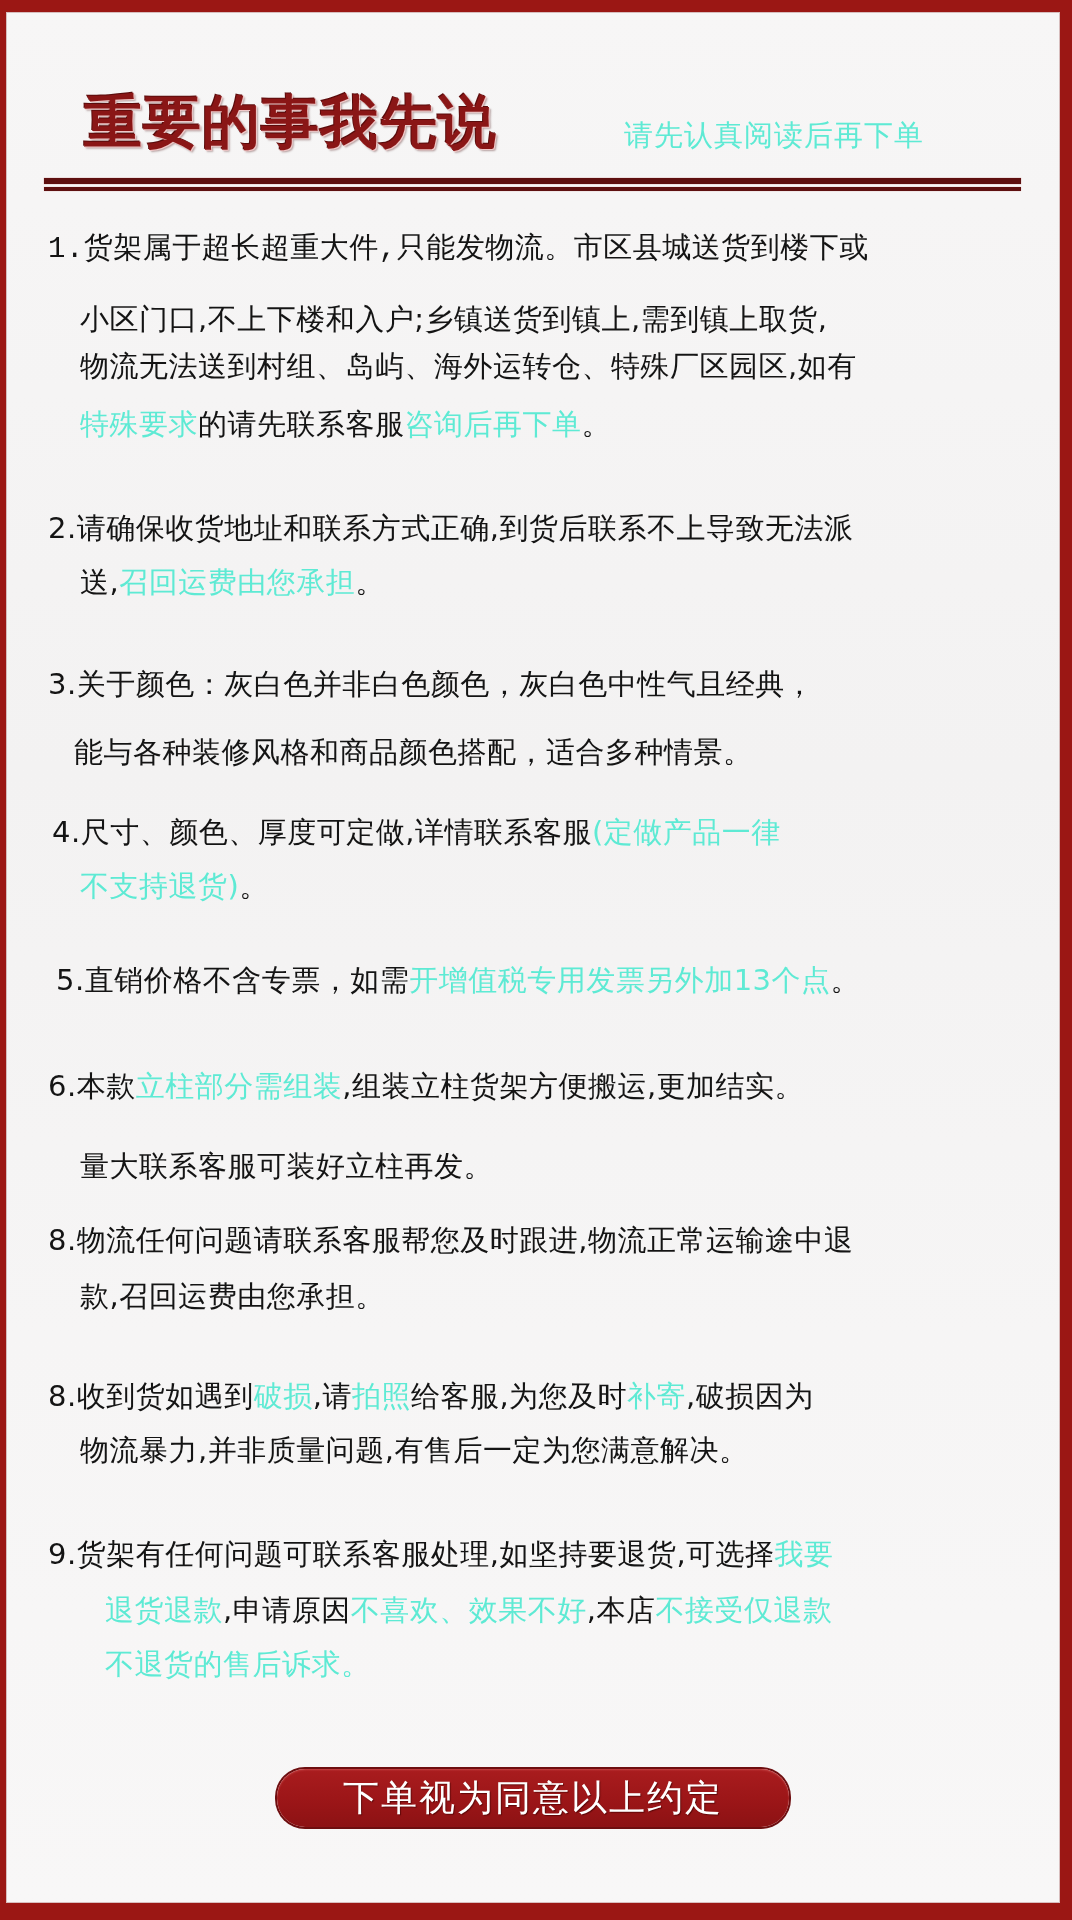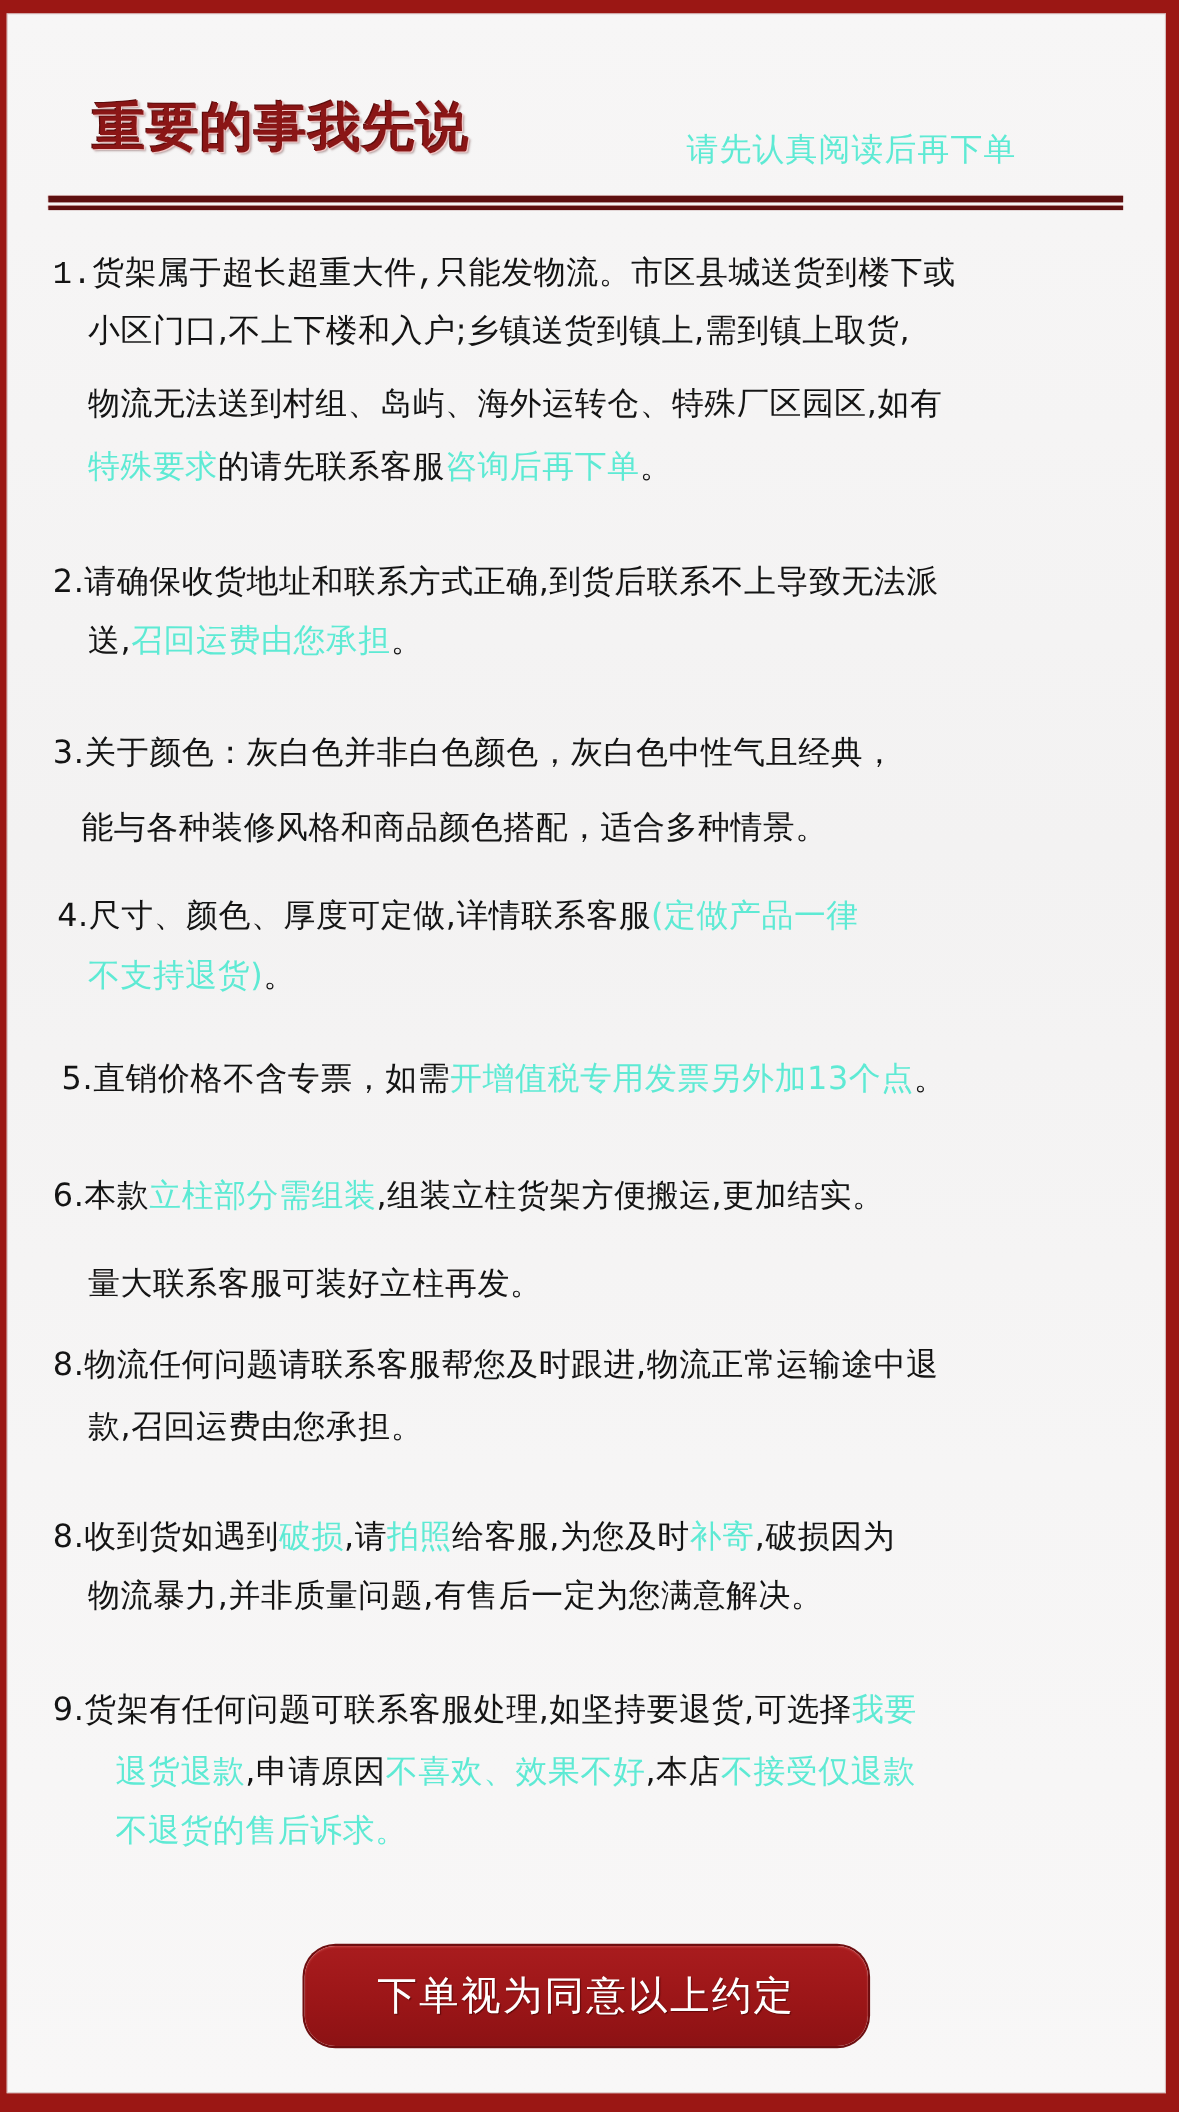--- a/index.html
+++ b/index.html
@@ -8,42 +8,42 @@
       background: #9b1714;
       font-family: "DejaVu Sans", "Liberation Sans", sans-serif;
     }
     .panel {
       position: absolute; left: 6px; top: 12px; width: 1054px; height: 1891px;
       background: linear-gradient(180deg, #f7f6f6 0%, #f3f2f2 40%, #f6f5f5 70%, #f8f7f7 100%);
       box-shadow: inset 0 0 0 1px rgba(120,20,20,0.25);
     }
     .title {
       position: absolute; left: 84px; top: 84px;
-      font-size: 48px; font-weight: bold; color: #8a1616;
+      font-size: 58px; font-weight: bold; color: #8a1616;
       letter-spacing: 1px; white-space: nowrap;
       text-shadow: 1px 1px 0 #f0c8c8, -1px -1px 0 #5a0c0c, 2px 2px 2px rgba(60,0,0,0.35);
     }
     .subtitle {
       position: absolute; left: 624px; top: 116px;
       font-size: 29px; color: #5eead4; letter-spacing: 1px; white-space: nowrap;
     }
     .rule {
       position: absolute; left: 44px; width: 977px; background: #5e1010;
       box-shadow: 0 0 1px rgba(160,40,40,0.6);
     }
     .rule.a { top: 178px; height: 6px; }
     .rule.b { top: 187px; height: 4px; }
     .line {
       position: absolute; white-space: nowrap;
       font-size: 29px; line-height: 40px; color: #141414;
       letter-spacing: 0.5px;
     }
     .seg.red { color: #5eead4; }
     .cta {
-      position: absolute; left: 277px; top: 1769px; width: 512px; height: 91px;
+      position: absolute; left: 277px; top: 1769px; width: 512px; height: 58px;
       border-radius: 28px; background: linear-gradient(180deg, #a91c1e 0%, #9a1517 60%, #8c1214 100%);
       box-shadow: 0 0 0 2px #6e0e10, inset 0 1px 2px rgba(255,150,150,0.35);
       display: flex; align-items: center; justify-content: center;
       cursor: pointer;
     }
     .cta span {
       color: #ffffff; font-size: 36px; letter-spacing: 2px; white-space: nowrap;
       text-shadow: 1px 1px 1px rgba(60,0,0,0.6);
     }
   </style>
@@ -52,21 +52,21 @@
 
 <div class="panel"></div>
 
 <div class="title">重要的事我先说</div>
 <div class="subtitle">请先认真阅读后再下单</div>
 <div class="rule a"></div>
 <div class="rule b"></div>
 
 <div id="notice-list">
     <div class="line" style="left: 48px; top: 230px; font-family: Liberation Mono, monospace;"><span class="seg">1.货架属于超长超重大件,只能发物流。市区县城送货到楼下或</span></div>
-    <div class="line" style="left: 80px; top: 280px; text-align: center;"><span class="seg">小区门口,不上下楼和入户;乡镇送货到镇上,需到镇上取货,</span></div>
+    <div class="line" style="left: 80px; top: 299px; text-align: center;"><span class="seg">小区门口,不上下楼和入户;乡镇送货到镇上,需到镇上取货,</span></div>
     <div class="line" style="left: 80px; top: 346px;"><span class="seg">物流无法送到村组、岛屿、海外运转仓、特殊厂区园区,如有</span></div>
     <div class="line" style="left: 80px; top: 404px;"><span class="seg red">特殊要求</span><span class="seg">的请先联系客服</span><span class="seg red">咨询后再下单</span><span class="seg">。</span></div>
     <div class="line" style="left: 48px; top: 508px;"><span class="seg">2.请确保收货地址和联系方式正确,到货后联系不上导致无法派</span></div>
     <div class="line" style="left: 80px; top: 562px;"><span class="seg">送,</span><span class="seg red">召回运费由您承担</span><span class="seg">。</span></div>
     <div class="line" style="left: 48px; top: 664px;"><span class="seg">3.关于颜色：灰白色并非白色颜色，灰白色中性气且经典，</span></div>
     <div class="line" style="left: 74px; top: 732px;"><span class="seg">能与各种装修风格和商品颜色搭配，适合多种情景。</span></div>
     <div class="line" style="left: 52px; top: 812px;"><span class="seg">4.尺寸、颜色、厚度可定做,详情联系客服</span><span class="seg red">(定做产品一律</span></div>
     <div class="line" style="left: 80px; top: 866px;"><span class="seg red">不支持退货)</span><span class="seg">。</span></div>
     <div class="line" style="left: 56px; top: 960px;"><span class="seg">5.直销价格不含专票，如需</span><span class="seg red">开增值税专用发票另外加13个点</span><span class="seg">。</span></div>
     <div class="line" style="left: 48px; top: 1066px; text-align: right;"><span class="seg">6.本款</span><span class="seg red">立柱部分需组装</span><span class="seg">,组装立柱货架方便搬运,更加结实。</span></div>

